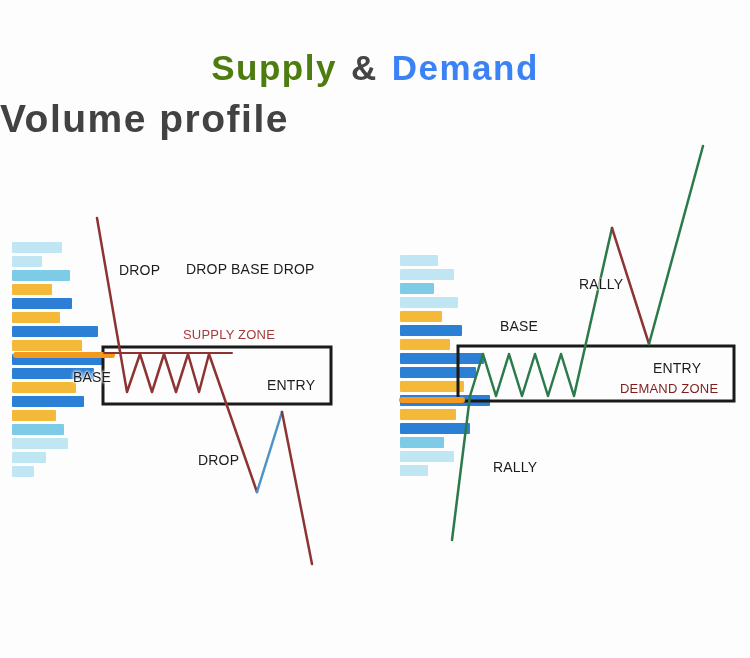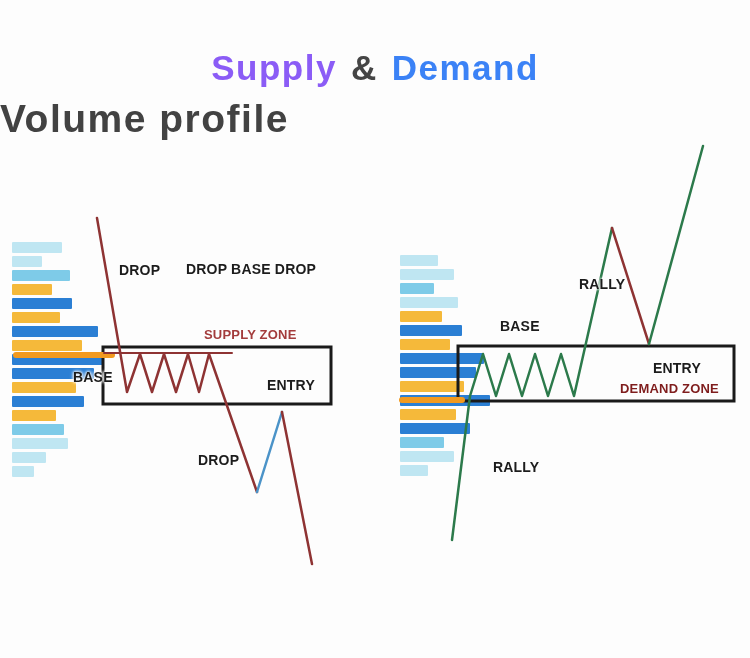--- a/index.html
+++ b/index.html
@@ -6,35 +6,35 @@
   body { background:#ffffff; font-family:"Liberation Sans", sans-serif; }
   .canvas {
     position:relative; width:750px; height:658px; background:#fdfdfd; overflow:hidden;
   }
   #diagram-svg { position:absolute; left:0; top:0; z-index:3; }
   .title {
     position:absolute; top:48px; left:0; width:100%; text-align:center; z-index:5;
     font-size:35px; font-weight:800; letter-spacing:1.5px; color:#3f3f3f;
   }
   .title span { margin:0 7px; }
-  .title .supply { color:#8b5cf6; }
+  .title .supply { color:#4d7c0f; }
   .title .amp { color:#454545; }
   .title .demand { color:#3b82f6; }
   .subtitle {
     position:absolute; top:97px; left:0; width:100%; text-align:left; z-index:5;
     font-size:39px; font-weight:800; letter-spacing:1.5px; color:#424242;
   }
   .vprofile {
     position:absolute; display:flex; flex-direction:column; gap:3px; z-index:2;
   }
   .vprofile.left  { left:12px;  top:242px; }
   .vprofile.right { left:400px; top:255px; }
   .vbar { height:11px; border-radius:1px; }
   .lbl {
-    position:absolute; z-index:6; font-weight:700; font-size:14px; color:#1c1c1c;
+    position:absolute; z-index:6; font-weight:400; font-size:14px; color:#1c1c1c;
     letter-spacing:0.2px; white-space:nowrap;
     text-shadow:0 0 3px #fff, 0 0 3px #fff, 0 0 4px #fff;
     padding-left:16px;
   }
   .zone-supply { color:#a33c3c; font-size:13px; }
   .zone-demand { color:#7f1d1d; font-size:13px; }
 </style>
 </head>
 <body>
 
@@ -92,21 +92,21 @@
       <polyline points="97,218 127,392 140,354 152,392 164,354 176,392 188,354 199,392 209,354 257,492" fill="none" stroke="#8e3333" stroke-width="2.5" stroke-linejoin="round" stroke-linecap="round"></polyline>
       <polyline points="257,492 282,412" fill="none" stroke="#4b93c8" stroke-width="2.5" stroke-linejoin="round" stroke-linecap="round"></polyline>
       <polyline points="282,412 312,564" fill="none" stroke="#8e3333" stroke-width="2.5" stroke-linejoin="round" stroke-linecap="round"></polyline>
       <polyline points="452,540 470,396 483,354 496,396 509,354 522,396 535,354 548,396 561,354 574,396 612,228" fill="none" stroke="#2c7a4b" stroke-width="2.5" stroke-linejoin="round" stroke-linecap="round"></polyline>
       <polyline points="612,228 649,344" fill="none" stroke="#8e3333" stroke-width="2.5" stroke-linejoin="round" stroke-linecap="round"></polyline>
       <polyline points="649,344 703,146" fill="none" stroke="#2c7a4b" stroke-width="2.5" stroke-linejoin="round" stroke-linecap="round"></polyline>
     </svg>
 
   <div class="lbl" style="left:103px; top:262px;">DROP</div>
   <div class="lbl" style="left:170px; top:261px;">DROP BASE DROP</div>
-  <div class="lbl zone-supply" style="left:188px; top:327px;text-align:center;">SUPPLY ZONE</div>
+  <div class="lbl zone-supply" style="left:167px; top:327px;text-align:center;">SUPPLY ZONE</div>
   <div class="lbl" style="left:57px; top:369px;">BASE</div>
   <div class="lbl" style="left:251px; top:377px;">ENTRY</div>
   <div class="lbl" style="left:182px; top:452px;">DROP</div>
 
   <div class="lbl" style="left:563px; top:276px;">RALLY</div>
   <div class="lbl" style="left:484px; top:318px;">BASE</div>
   <div class="lbl" style="left:637px; top:360px;">ENTRY</div>
   <div class="lbl zone-demand" style="left:604px; top:381px;">DEMAND ZONE</div>
   <div class="lbl" style="left:477px; top:459px;">RALLY</div>
 

